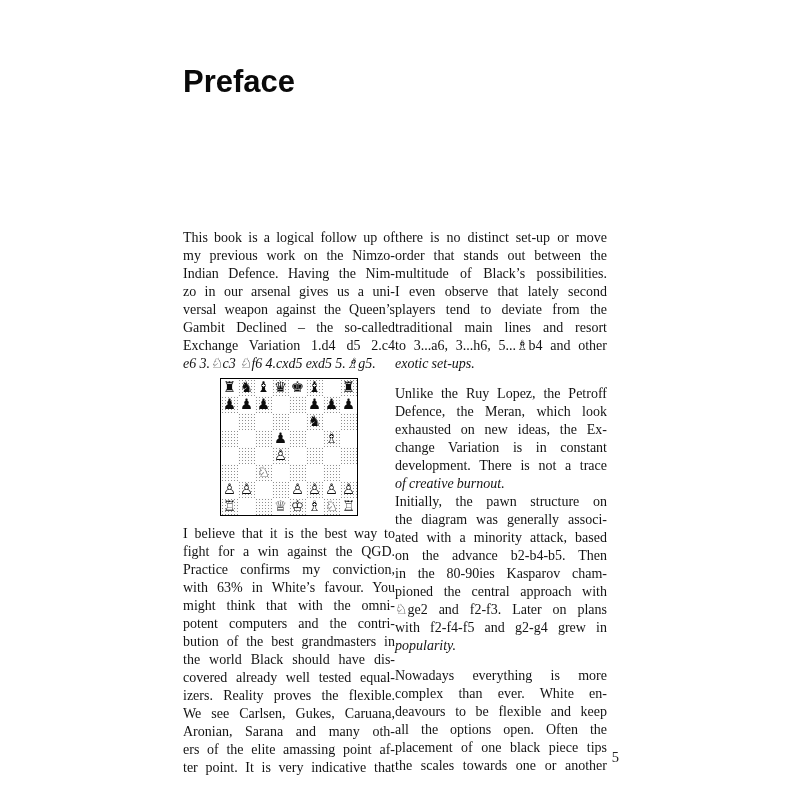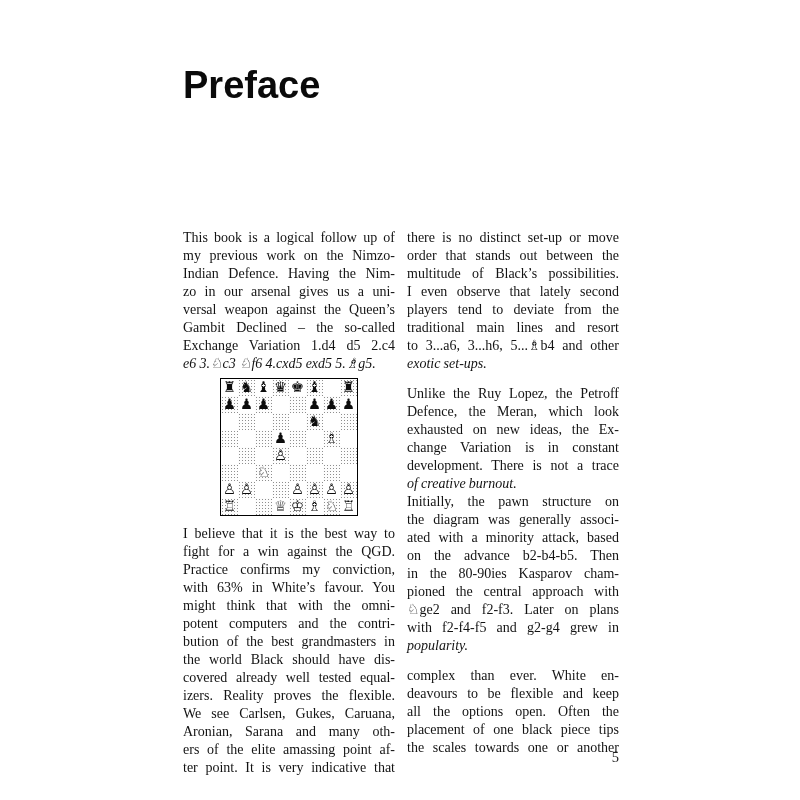--- a/index.html
+++ b/index.html
@@ -10,30 +10,30 @@
     font-family: "Liberation Serif", "DejaVu Serif", serif;
     color: #131313;
     overflow: hidden;
   }
   .page-title {
     position: absolute;
     left: 183px; top: 64px;
     margin: 0;
     font-family: "Liberation Sans", sans-serif;
     font-weight: bold;
-    font-size: 38px;
+    font-size: 31px;
     letter-spacing: 0px;
     color: #0a0a0a;
   }
   .cols {
     position: absolute;
     left: 183px; top: 229px;
     width: 436px;
     display: flex;
-    gap: 12px;
+    gap: 0;
   }
   .col {
     width: 212px;
     font-size: 14px;
     line-height: 18px;
   }
   .para { margin: 0; }
   .line {
     text-align: justify;
     text-align-last: justify;
@@ -272,20 +272,21 @@
         <div class="line">ated with a minority attack, based</div>
         <div class="line">on the advance b2-b4-b5. Then</div>
         <div class="line">in the 80-90ies Kasparov cham-</div>
         <div class="line">pioned the central approach with</div>
         <div class="line">♘ge2 and f2-f3. Later on plans</div>
         <div class="line">with f2-f4-f5 and g2-g4 grew in</div>
         <div class="line lastline">popularity.</div>
       </div>
       <div class="pgap"></div>
       <div class="para">
+        <div class="line">Nowadays everything is more</div>
         <div class="line">complex than ever. White en-</div>
         <div class="line">deavours to be flexible and keep</div>
         <div class="line">all the options open. Often the</div>
         <div class="line">placement of one black piece tips</div>
         <div class="line">the scales towards one or another</div>
       </div>
     </div>
 </div>
 
 <div class="page-number">5</div>

